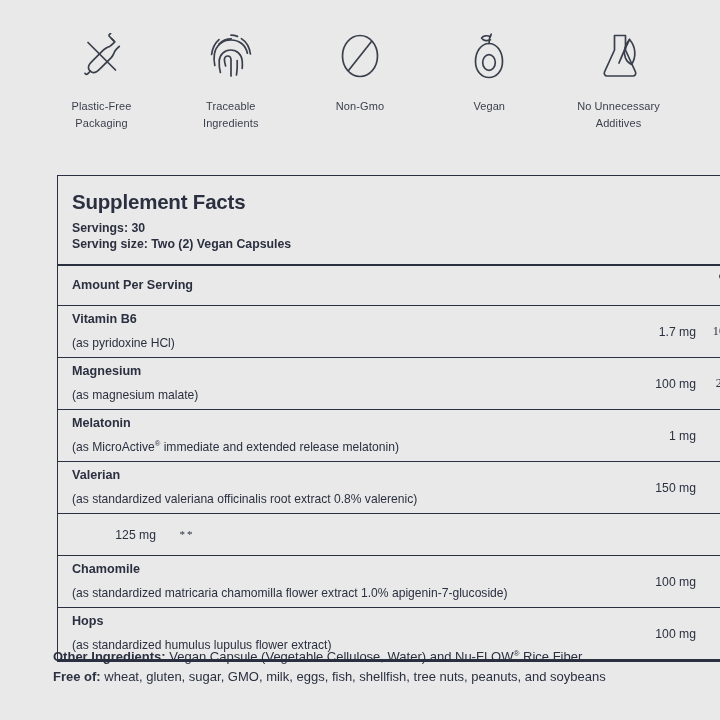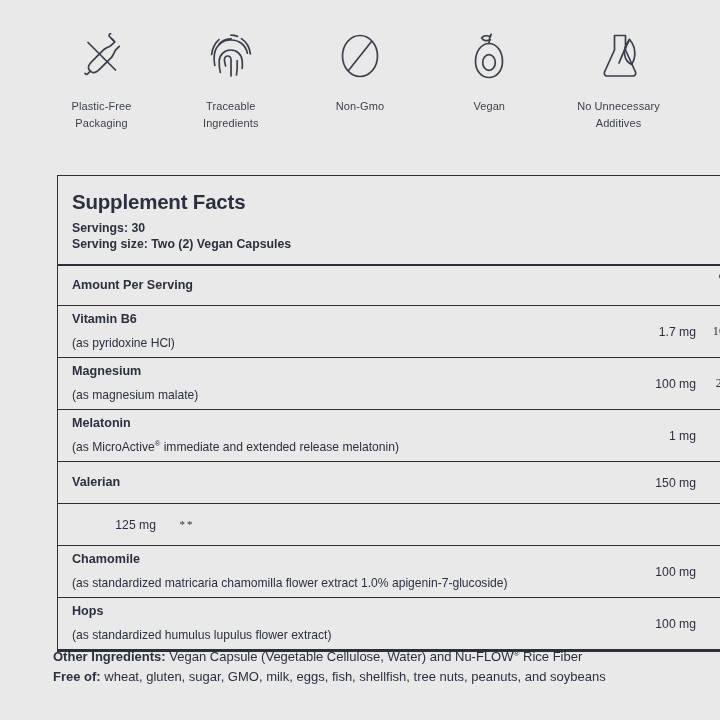--- a/index.html
+++ b/index.html
@@ -288,20 +288,21 @@
       <div class="ing-desc"><span>(as MicroActive</span><sup>®</sup><span> immediate and extended release melatonin)</span></div>
     </div>
     <div class="col-amount">1 mg</div>
     <div class="col-dv dv-stars">**</div>
   </div>
   <div class="rule-thin"></div>
 
   <div class="row">
     <div class="col-name">
       <div class="ing-name">Valerian</div>
+      <div class="ing-desc"><span>(as standardized valeriana officinalis root extract 0.8% valerenic)</span><sup></sup><span></span></div>
     </div>
     <div class="col-amount">150 mg</div>
     <div class="col-dv dv-stars">**</div>
   </div>
   <div class="rule-thin"></div>
 
   <div class="row">
     <div class="col-amount">125 mg</div>
     <div class="col-dv dv-stars">**</div>
   </div>

